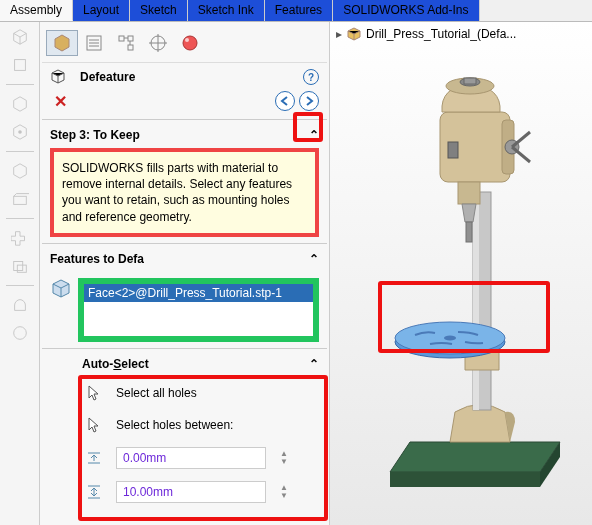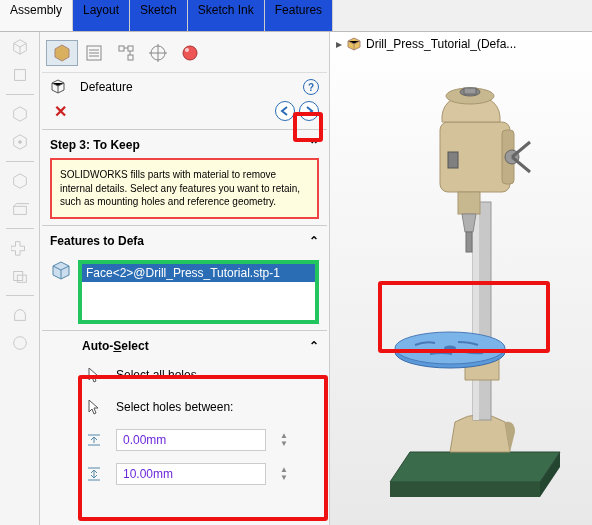--- a/index.html
+++ b/index.html
@@ -1,52 +1,52 @@
 <!DOCTYPE html>
 <html><head>
 <meta charset="utf-8">
 <style>
 * { box-sizing: border-box; margin: 0; padding: 0; font-family: "Segoe UI", Arial, sans-serif; font-size: 12px; }
 body { background: #fff; width: 592px; height: 525px; overflow: hidden; position: relative; }
 
-.tabstrip { display: flex; background: #f0f0f0; border-bottom: 1px solid #bbb; height: 32px; }
+.tabstrip { display: flex; background: #f0f0f0; border-bottom: 1px solid #bbb; height: 22px; }
 .tab { padding: 3px 10px; border-right: 1px solid #ccc; cursor: pointer; background: #1d4ed8; }
 .tab.active { background: #f8f8f8; border-bottom: 1px solid #f8f8f8; }
 
 .main { display: flex; height: calc(100% - 22px); }
 
 .ltools { width: 40px; background: #f5f5f5; border-right: 1px solid #ccc; padding: 4px 2px; display: flex; flex-direction: column; gap: 6px; align-items: center; }
 .ltools .tbtn { width: 28px; height: 22px; display: flex; align-items: center; justify-content: center; }
 .ltools svg { opacity: 0.45; }
 .ltools .sep { height: 1px; background: #ccc; width: 80%; margin: 2px 0; }
 
 .panel { width: 290px; border-right: 1px solid #ccc; background: #f7f7f7; display: flex; flex-direction: column; padding: 2px; overflow: hidden; }
 
 .panel-icorow { display: flex; gap: 0; padding: 6px 4px; border-bottom: 1px solid #ddd; }
 .panel-icorow .ibtn { width: 32px; height: 26px; display: flex; align-items: center; justify-content: center; border: 1px solid transparent; }
 .panel-icorow .ibtn.sel { background: #e0e8f0; border: 1px solid #9ab; }
 
 .hdr { display: flex; align-items: center; padding: 6px 8px 2px 8px; }
-.hdr .title { font-weight: normal; margin-left: 6px; flex: 1; padding-left: 8px; }
+.hdr .title { font-weight: bold; margin-left: 6px; flex: 1; padding-left: 8px; }
 .hdr .help { color: #2a6db5; border: 1px solid #2a6db5; border-radius: 50%; width: 16px; height: 16px; display: flex; align-items: center; justify-content: center; font-size: 10px; font-weight: bold; }
 
 .navrow { display: flex; align-items: center; padding: 4px 8px 8px 8px; border-bottom: 1px solid #ccc; }
 .navrow .x { color: #c22; font-size: 16px; font-weight: bold; margin-left: 4px; }
 .navrow .sp { flex: 1; }
 .navbtn { width: 20px; height: 20px; border: 1.5px solid #2a6db5; border-radius: 50%; display: flex; align-items: center; justify-content: center; margin-left: 4px; background: #fff; }
 .navbtn svg { display: block; }
 .hi-red { position: absolute; border: 4px solid #e11; border-radius: 3px; pointer-events: none; z-index: 50; }
 
 .section { border-bottom: 1px solid #ccc; padding: 6px 8px; }
 .section .shdr { display: flex; align-items: flex-end; font-weight: bold; padding: 2px 0 6px 0; }
 .section .shdr .chev { margin-left: auto; }
-.yellow { background: #fffde0; border: 2px solid #ef4444; padding: 8px; font-size: 10px; line-height: 1.35; }
+.yellow { background: #fffde0; border: 4px solid #ef4444; padding: 8px; font-size: 12px; line-height: 1.35; }
 
 .listrow { display: flex; align-items: flex-start; gap: 6px; padding-top: 6px; }
-.listbox { flex: 1; height: 64px; background: #fff; border: 4px solid #22c55e; overflow: hidden; }
+.listbox { flex: 1; height: 64px; background: #fff; border: 6px solid #22c55e; overflow: hidden; }
 .listbox .item { background: #2a6db5; color: #fff; padding: 2px 4px; white-space: nowrap; overflow: hidden; }
 
 .autos .arow { display: flex; align-items: center; gap: 12px; padding: 6px 2px; }
 .autos .icn { width: 20px; height: 20px; display: flex; align-items: center; justify-content: center; }
 .autos input.num { border: 1px solid #ccc; padding: 3px 6px; width: 150px; color: #6d28d9; background: #fff; }
 .spin { display: flex; flex-direction: column; margin-left: 2px; }
 .spin span { font-size: 8px; color: #888; line-height: 8px; cursor: pointer; }
 
 .view { flex: 1; position: relative; background: linear-gradient(#ffffff 0%, #e8e8e8 100%); }
 .tree { position: absolute; top: 4px; left: 6px; display: flex; align-items: center; gap: 4px; font-size: 11px; }
@@ -58,20 +58,21 @@
 </style>
 </head>
 <body>
 
 <div class="tabstrip">
   <div class="tab active">Assembly</div>
   <div class="tab">Layout</div>
   <div class="tab">Sketch</div>
   <div class="tab">Sketch Ink</div>
   <div class="tab">Features</div>
+  <div class="tab">SOLIDWORKS Add-Ins</div>
 </div>
 
 <div class="main">
 
   <div class="ltools">
     <div class="tbtn">
         <svg class="cube" viewBox="0 0 20 20">
           <path d="M3 6l7-4 7 4v8l-7 4-7-4z" fill="none" stroke="#888"></path>
           <path d="M3 6l7 4 7-4M10 10v8" stroke="#888" fill="none"></path>
         </svg>

